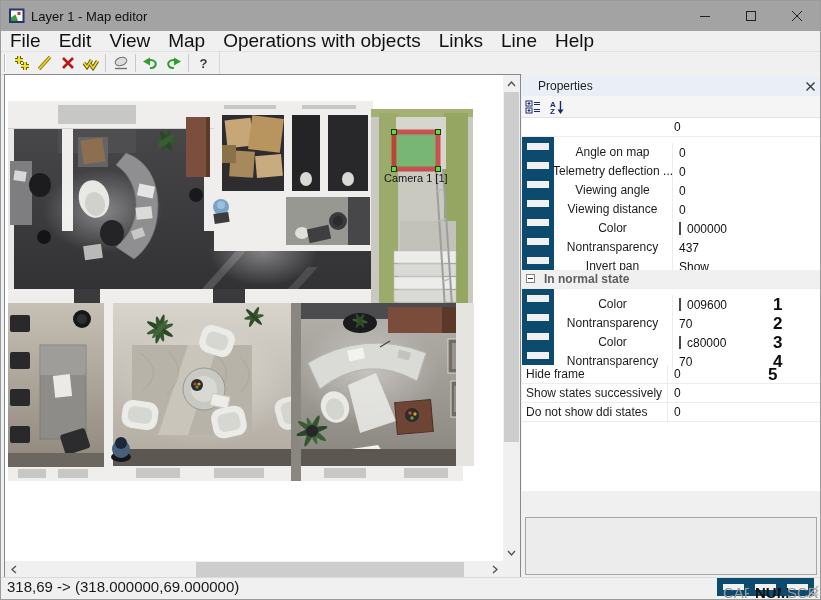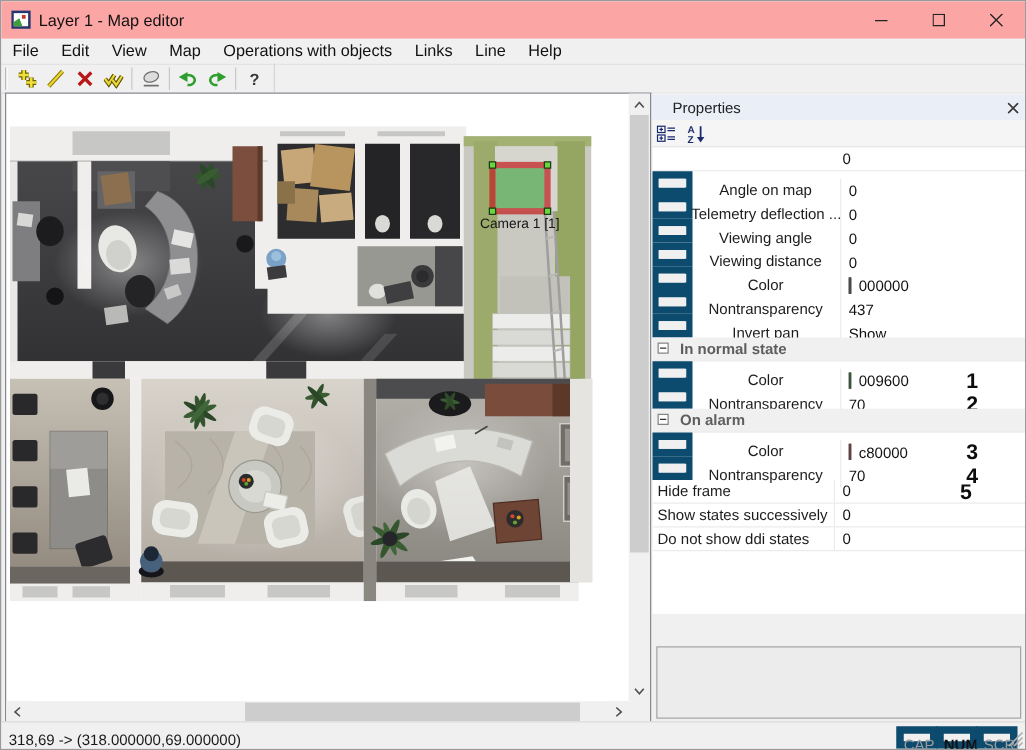--- a/index.html
+++ b/index.html
@@ -1,26 +1,26 @@
 <!DOCTYPE html>
 <html><head>
 <meta charset="utf-8">
 <style>
   html,body{margin:0;padding:0;background:#d7d7d7;}
   *{box-sizing:border-box;}
   .app{position:relative;width:821px;height:600px;background:#f0f0f0;font-family:"Liberation Sans",sans-serif;overflow:hidden;border:1px solid #9a9a9a;}
   
-  .titlebar{position:absolute;left:0;top:0;right:0;height:30px;display:flex;align-items:center;background:#fca5a5;}
+  .titlebar{position:absolute;left:0;top:0;right:0;height:30px;display:flex;align-items:center;background:#a3a3a3;}
   .appicon{width:16px;height:16px;margin:0 6px 0 8px;}
   .title{font-size:13px;color:#111;}
   .winbtns{position:absolute;right:0;top:0;height:30px;display:flex;}
   .winbtn{width:46px;height:30px;display:flex;align-items:center;justify-content:center;color:#222;font-size:13px;}
   
   .menubar{position:absolute;left:0;top:30px;right:0;height:20px;display:flex;align-items:center;background:#f0f0f0;}
-  .menuitem{padding:0 9px;font-size:13px;color:#111;height:20px;line-height:20px;}
+  .menuitem{padding:0 9px;font-size:19px;color:#111;height:20px;line-height:20px;}
   
   .toolbar{position:absolute;left:0;top:50px;right:0;height:24px;background:#f0f0f0;border-top:1px solid #e3e3e3;border-bottom:1px solid #d6d6d6;display:flex;align-items:center;}
   .tbgroupend{width:1px;height:18px;background:#c9c9c9;margin:0 3px;}
   .tgrip{width:2px;height:18px;border-left:1px solid #b9b9b9;border-right:1px solid #fff;margin:0 4px 0 3px;}
   .tbtn{width:23px;height:22px;display:flex;align-items:center;justify-content:center;}
   .tbend{width:1px;height:24px;background:#d6d6d6;margin-left:4px;}
   
   .mapview{position:absolute;left:3px;top:73px;width:517px;height:505px;border:1px solid #858a90;background:#fff;}
   .plan{position:absolute;left:3px;top:26px;}
   .vscroll{position:absolute;right:0;top:0;width:17px;height:486px;background:#f0f0f0;}
@@ -42,21 +42,21 @@
   .minusbox::after{content:"";position:absolute;left:1px;right:1px;top:3px;height:1px;background:#333;}
   .catlabel{margin-left:22px;}
   .pname{position:absolute;left:0;top:0;width:146px;height:19px;border-right:1px solid #ececec;color:#1c1c1c;overflow:hidden;padding-left:4px;}
   .prow.ind .pname{padding-left:26px;}
   .prow.ind::before{content:"";position:absolute;left:0;top:0;bottom:0;width:22px;background:#f0f0f0;}
   .pval{position:absolute;left:146px;top:0;right:0;height:19px;padding-left:6px;color:#111;display:flex;align-items:center;}
   .swatch{display:inline-block;width:13px;height:13px;border:1px solid #4a4a4a;margin-right:6px;}
   .annot{position:absolute;left:246px;top:0;font-size:17px;font-weight:bold;color:#0d0d0d;line-height:19px;}
   .pdesc{position:absolute;left:3px;right:5px;bottom:2px;height:58px;border:1px solid #a6a6a6;background:#ececec;}
   
-  .statusbar{position:absolute;left:0;right:0;bottom:0;height:22px;background:#f0f0f0;border-top:1px solid #dadada;display:flex;align-items:flex-end;font-size:12px;color:#1a1a1a;}
+  .statusbar{position:absolute;left:0;right:0;bottom:0;height:22px;background:#f0f0f0;border-top:1px solid #dadada;display:flex;align-items:flex-start;font-size:15px;color:#1a1a1a;}
   .statustext{padding-left:6px;flex:1;}
   .inds{display:flex;height:18px;margin-right:6px;}
   .ind{width:33px;text-align:center;line-height:18px;border:6px solid #0c4a6e;margin-left:-1px;color:#9a9a9a;}
   .ind.active{color:#111;font-weight:bold;}
   .grip{position:absolute;right:1px;bottom:1px;}
 </style>
 </head>
 <body>
 
 <div class="app">
@@ -494,21 +494,20 @@
         <div class="prow item ind">
           <span class="pname">Color</span>
           <span class="pval"><span class="swatch" style="background: rgb(0, 150, 0);"></span>009600</span>
           <span class="annot">1</span>
         </div>
         <div class="prow item ind">
           <span class="pname">Nontransparency</span>
           <span class="pval">70</span>
           <span class="annot">2</span>
         </div>
-        <div class="prow cat"><span class="minusbox"></span><span class="catlabel">On alarm</span></div>
         <div class="prow item ind">
           <span class="pname">Color</span>
           <span class="pval"><span class="swatch" style="background: rgb(200, 0, 0);"></span>c80000</span>
           <span class="annot">3</span>
         </div>
         <div class="prow item ind">
           <span class="pname">Nontransparency</span>
           <span class="pval">70</span>
           <span class="annot">4</span>
         </div>

